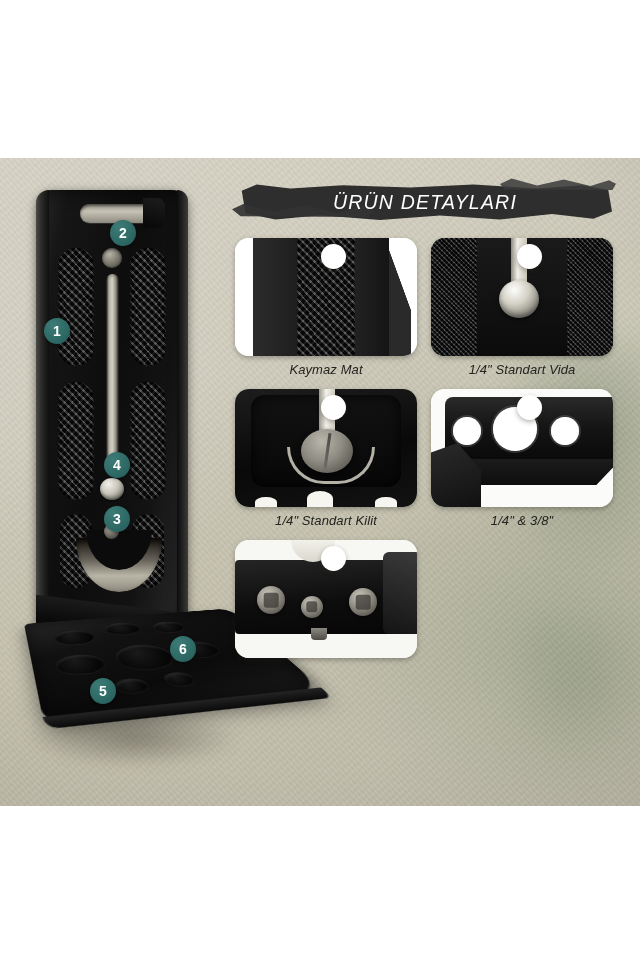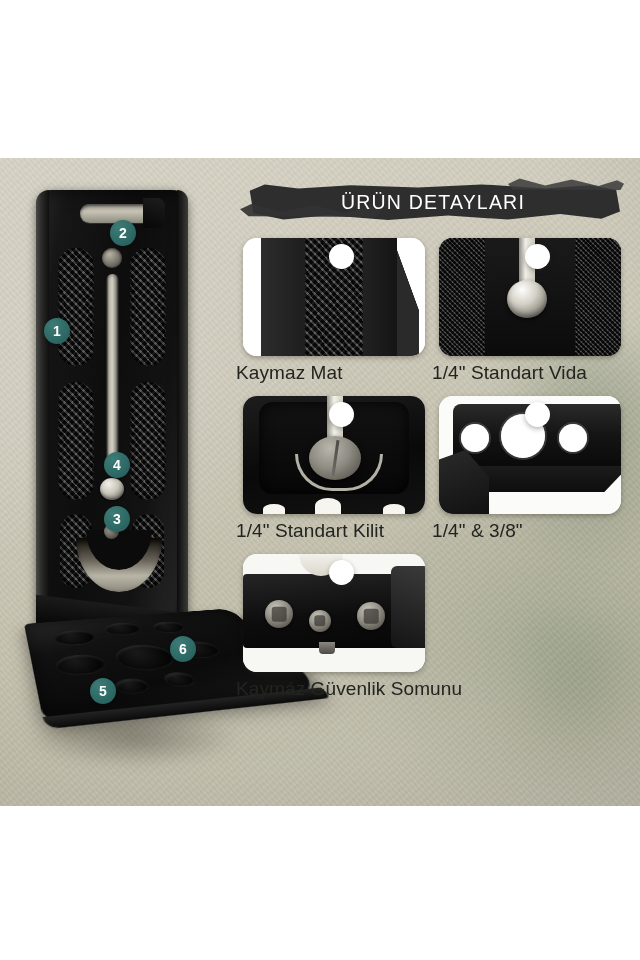--- a/index.html
+++ b/index.html
@@ -167,21 +167,21 @@
     position:absolute;border-radius:50%;
     background:radial-gradient(circle at 42% 30%, #1a1a1a 0%, #060606 70%);
     box-shadow:inset 0 2px 3px rgba(255,255,255,.10), 0 1px 1px rgba(255,255,255,.06);
   }
   .base-lip{
     position:absolute;left:0;bottom:-7px;width:100%;height:10px;
     background:linear-gradient(180deg,#232323,#0a0a0a);border-radius:0 0 10px 16px;
   }
 
   
-  .details{position:absolute;left:236px;top:16px;width:392px;z-index:20;}
+  .details{position:absolute;left:228px;top:16px;width:392px;z-index:20;font-style:italic;}
 
   
   .title-wrap{position:relative;height:56px;margin:0 0 8px 4px;}
   .brush{
     position:absolute;left:6px;top:8px;width:374px;height:40px;
     background:#2e2e2e;
   }
   .brush.b1{
     clip-path:polygon(1% 22%,5% 6%,14% 16%,28% 8%,46% 14%,63% 6%,80% 16%,92% 8%,99% 20%,
                       100% 74%,95% 92%,84% 80%,70% 94%,54% 84%,38% 95%,22% 83%,10% 94%,2% 78%);
@@ -205,21 +205,21 @@
   
   .grid{display:flex;flex-wrap:wrap;gap:0;}
   .cell{width:196px;margin-bottom:4px;}
   .card{
     position:relative;width:182px;height:118px;margin:0 auto;
     border-radius:14px;overflow:hidden;background:#fff;
     box-shadow:0 2px 5px rgba(40,38,30,.35);
   }
   .card .badge.card{left:7px;top:6px;}
   .cap{
-    font-size:19px;color:#23241f;
+    text-align:center;font-size:13px;color:#23241f;
     margin:6px 0 8px;letter-spacing:.1px;white-space:nowrap;
   }
 
   
   .fill{position:absolute;inset:0;}
   .tex-diamond{
     background-color:#222;
     background-image:
       repeating-linear-gradient(46deg, rgba(255,255,255,.17) 0 2px, rgba(0,0,0,.6) 2px 5.5px),
       repeating-linear-gradient(-46deg, rgba(255,255,255,.13) 0 2px, rgba(0,0,0,.5) 2px 5.5px);
@@ -458,21 +458,20 @@
             <div class="c6-top"></div>
             <div class="c6-right"></div>
             <div class="c6-nut n1"></div>
             <div class="c6-nut n2"></div>
             <div class="c6-nut n3"></div>
             <div class="c6-stud"></div>
             <div class="badge card">
                 <span>6</span>
               </div>
           </div>
-          <div class="cap">Kaymáz Güvenlik Somunu</div>
         </div>
 
       </div>
     </div>
 
     <div class="vignette"></div>
   </div>
 
 </div>
 

